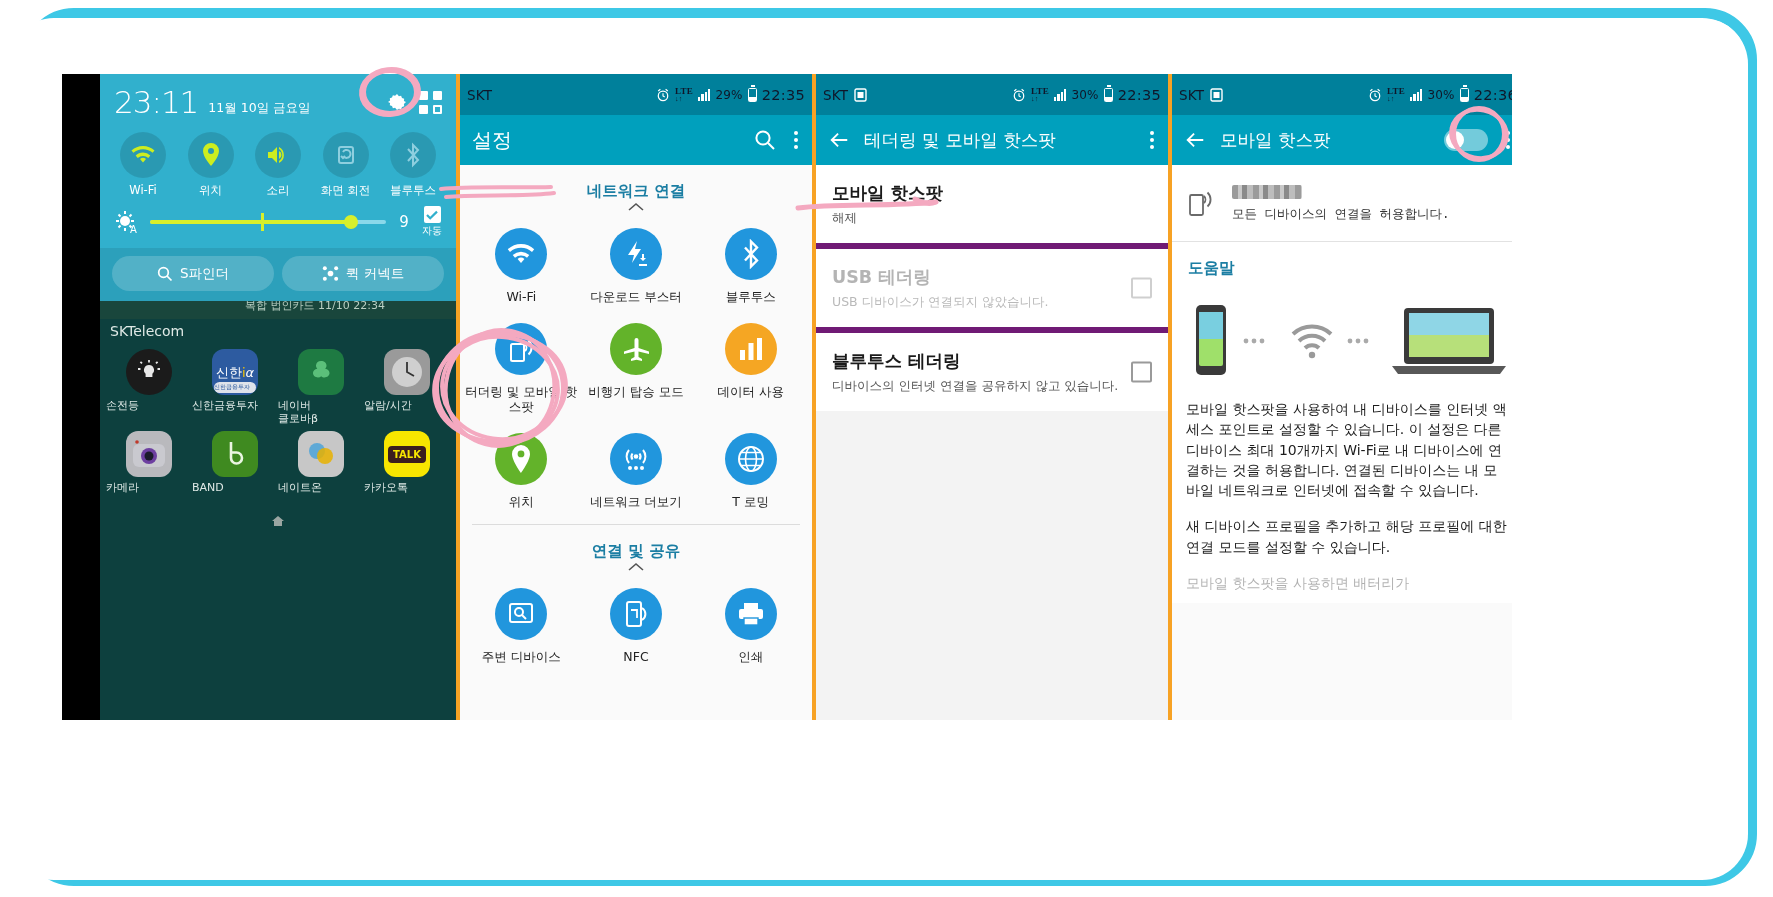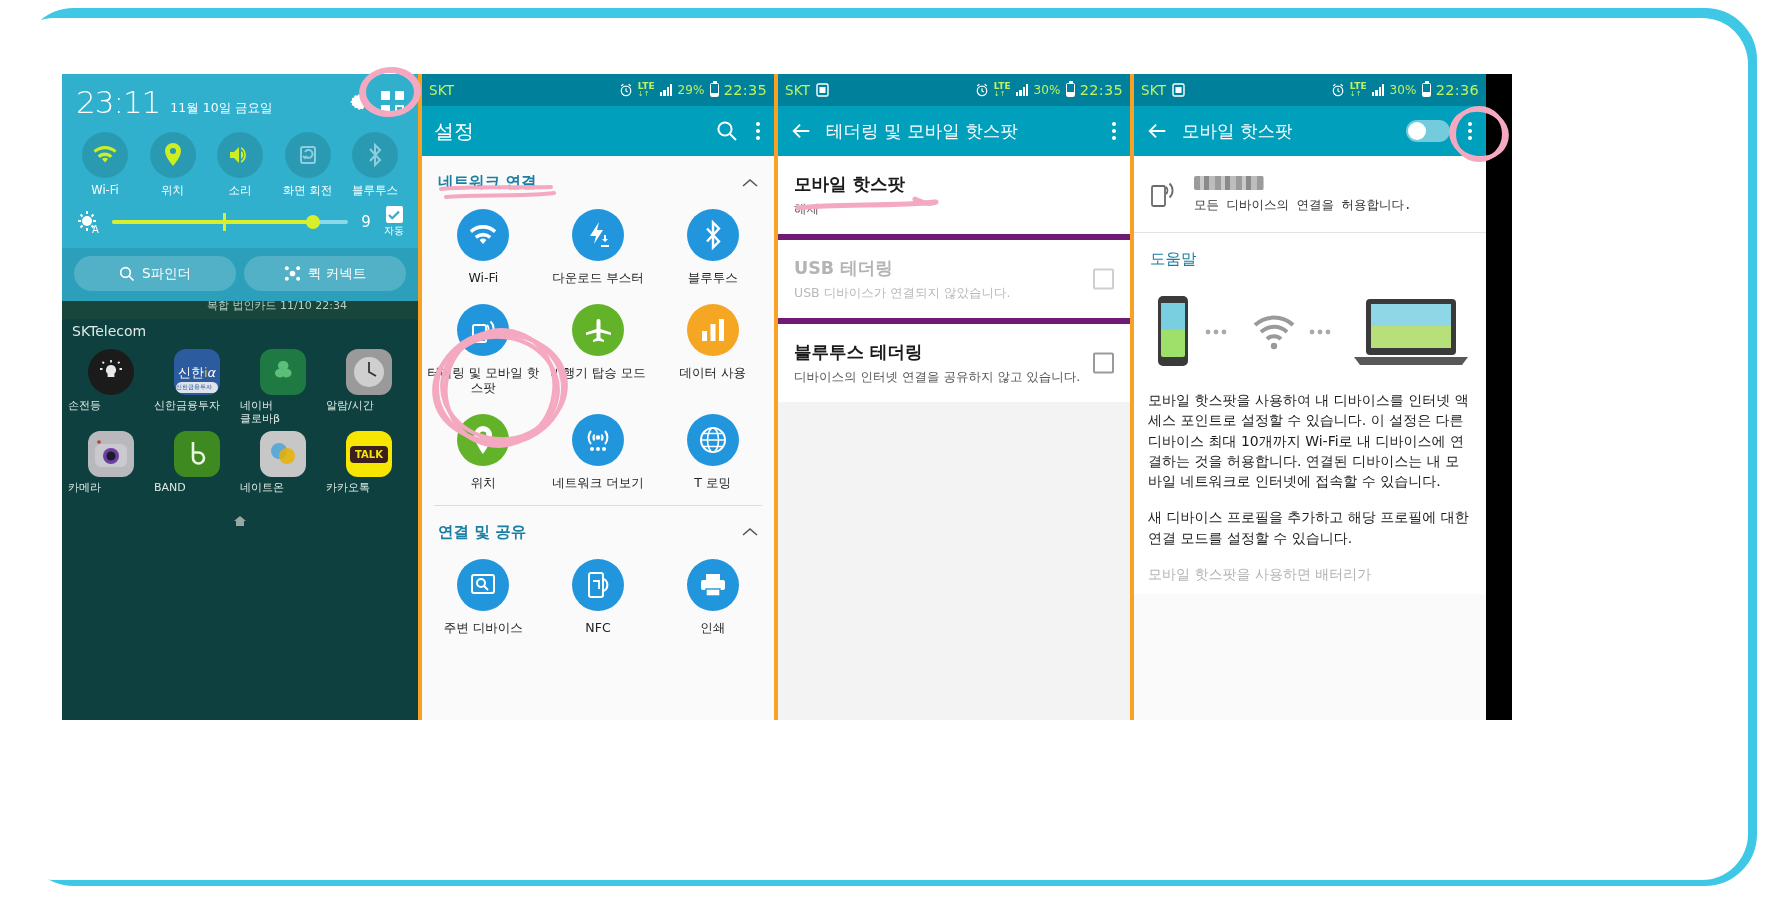--- a/index.html
+++ b/index.html
@@ -47,56 +47,56 @@
     width: 356px;
     height: 646px;
     overflow: hidden;
     background: #fafafa;
     flex: 0 0 auto;
   }
   .panel + .panel { border-left: 4px solid #f7a224; }
 
   
   .statusbar {
-    height: 32px;
+    height: 41px;
     background: #00809b;
-    color: #bef264;
+    color: #0f172a;
     display: flex;
     align-items: center;
     padding: 0 7px;
     font-size: 13px;
     letter-spacing: .2px;
   }
   .statusbar .carrier { font-size: 13.5px; }
   .sb-right {
     margin-left: auto;
     display: flex;
     align-items: center;
     gap: 5px;
     font-size: 13px;
   }
   .sb-ico { display: inline-flex; align-items: center; }
-  .lte-txt { font-size: 9px; font-weight: bold; line-height: 1; text-align: left; }
+  .lte-txt { font-size: 9px; font-weight: bold; line-height: 1; text-align: left; font-family: Liberation Serif, serif; }
   .lte-txt small { display: block; font-size: 7px; font-weight: normal; }
   .sb-clock { font-size: 14.5px; letter-spacing: .3px; }
   .sb-pct { font-size: 12px; }
 
   
   .bars { display: inline-flex; align-items: flex-end; height: 12px; gap: 1px; }
   .bars i { display:block; width: 2.4px; background: #fff; }
   .bars i:nth-child(1){height:4px}.bars i:nth-child(2){height:6.5px}
   .bars i:nth-child(3){height:9px}.bars i:nth-child(4){height:12px}
 
   
   .batt { position: relative; width: 9px; height: 14px; border: 1.4px solid #fff; border-radius: 1.5px; }
   .batt:before { content:""; position:absolute; top:-3.4px; left:2px; width:4px; height:2px; background:#fff; }
   .batt span { position:absolute; left:0; right:0; bottom:0; background:#fff; }
 
   
-  #p1 { background: #6d28d9; }
+  #p1 { background: #6d28d9; margin-left: 38px; }
   .qpanel { background: #31b0cd; padding: 6px 0 0 0; }
   .qp-top { display:flex; align-items:center; padding: 4px 14px 2px; }
   .qp-time { font-size: 31px; color:#fff; font-weight:300; letter-spacing:-1px; }
   .qp-date { font-size: 12.5px; color:#fff; margin-left: 10px; margin-bottom: 3px; align-self: flex-end; }
   .qp-actions { margin-left:auto; display:flex; align-items:center; gap: 10px; }
   .gear { width: 24px; height: 24px; }
   .grid-btn { width: 23px; height: 23px; position: relative; }
   .grid-btn b { position:absolute; width:9px; height:9px; background:#fff; border-radius:1px; }
   .grid-btn b:nth-child(1){left:0;top:0}.grid-btn b:nth-child(2){right:0;top:0}
   .grid-btn b:nth-child(3){left:0;bottom:0}.grid-btn b:nth-child(4){right:0;bottom:0;background:none;border:2px solid #fff}
@@ -146,21 +146,21 @@
   .appbar .title { font-size: 20px; font-weight: 500; }
   .appbar .title.small { font-size: 17.5px; }
   .appbar .sp { margin-left:auto; display:flex; align-items:center; gap: 16px; }
   .backarrow { width: 22px; height:22px; margin-right: 14px; }
   .kebab { display:flex; flex-direction:column; gap:3px; padding: 2px; }
   .kebab i { width:4px; height:4px; border-radius:50%; background:#fff; display:block; }
 
   .sect-head {
     display:flex; align-items:center; justify-content:space-between;
     padding: 16px 16px 10px;
-    color: #1b7ea3; font-size: 15.5px; font-weight: bold;
+    color: #1b7ea3; font-size: 15.5px; font-weight: bold; flex-direction: column;
   }
   .chev { width: 16px; height: 10px; }
   .setgrid { display:grid; grid-template-columns: repeat(3,1fr); padding: 6px 4px 14px; row-gap: 18px; }
   .setitem { text-align:center; }
   .set-ico { width: 52px; height:52px; border-radius:50%; margin: 0 auto 9px; display:flex; align-items:center; justify-content:center; }
   .set-lbl { font-size: 12.5px; color:#222; line-height:1.25; }
   .divline { height:1px; background:#dcdcdc; margin: 0 12px; }
 
   
   .listrow { padding: 16px 16px; background:#fff; position:relative; }
@@ -183,21 +183,21 @@
   }
   .switch i { position:absolute; left:2px; top:2px; width:18px; height:18px; border-radius:50%; background:#fff; }
   .hs-row { display:flex; align-items:flex-start; gap: 14px; padding: 20px 16px 18px; background:#fff;font-family:Liberation Mono, monospace; }
   .hs-ico { width: 30px; height: 34px; flex: 0 0 auto; }
   .ssid-blur {
     width: 70px; height: 14px; margin-bottom: 7px;
     background: repeating-linear-gradient(90deg,#9b9b9b 0 6px,#c9c9c9 6px 10px,#8a8a8a 10px 15px,#bdbdbd 15px 21px);
     border-radius: 2px;
   }
   .hs-sub { font-size: 12.5px; color: #333; }
-  .help-head { padding: 16px 16px 8px; color:#1b7ea3; font-size: 15.5px; font-weight:normal; border-top:1px solid #e2e2e2; background:#fff;}
+  .help-head { padding: 16px 16px 8px; color:#1b7ea3; font-size: 15.5px; font-weight:bold; border-top:1px solid #e2e2e2; background:#fff;}
   .help-art { display:flex; align-items:center; justify-content:center; gap: 8px; padding: 14px 10px 18px; background:#fff; }
   .help-text { padding: 0 14px 10px; font-size: 14px; color:#1c1c1c; line-height: 1.45; background:#fff; }
   .help-text p { margin-bottom: 16px; }
   .help-text p:last-child { margin-bottom:0; }
   .cutoff { opacity: .35; }
 
   
   .ann { position:absolute; pointer-events:none; z-index: 40; }
   svg.ann { overflow: visible; }
 </style>

